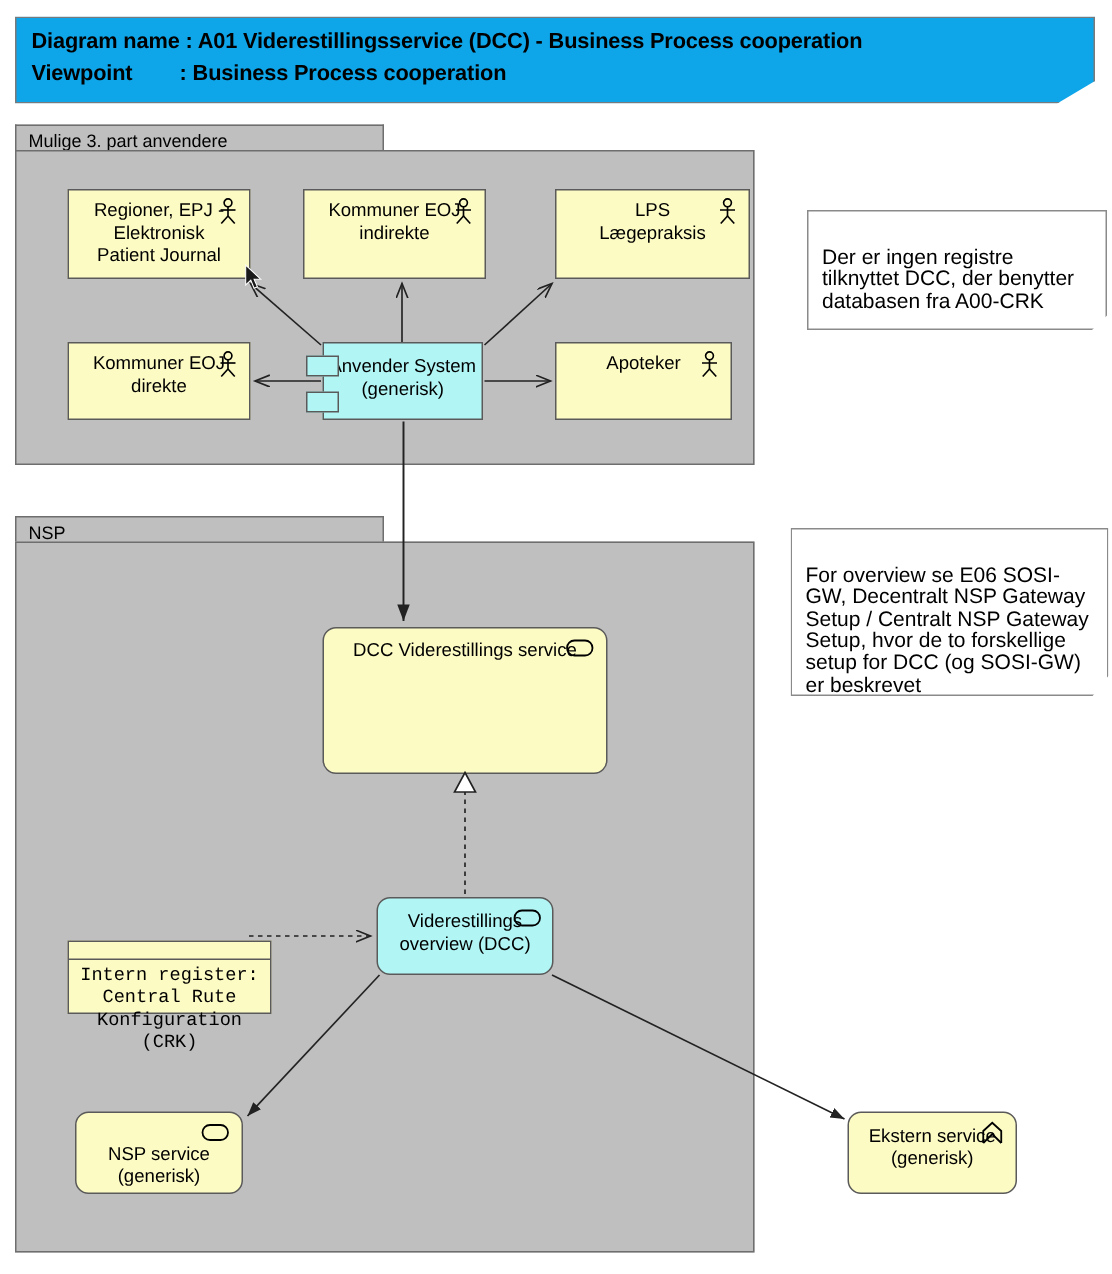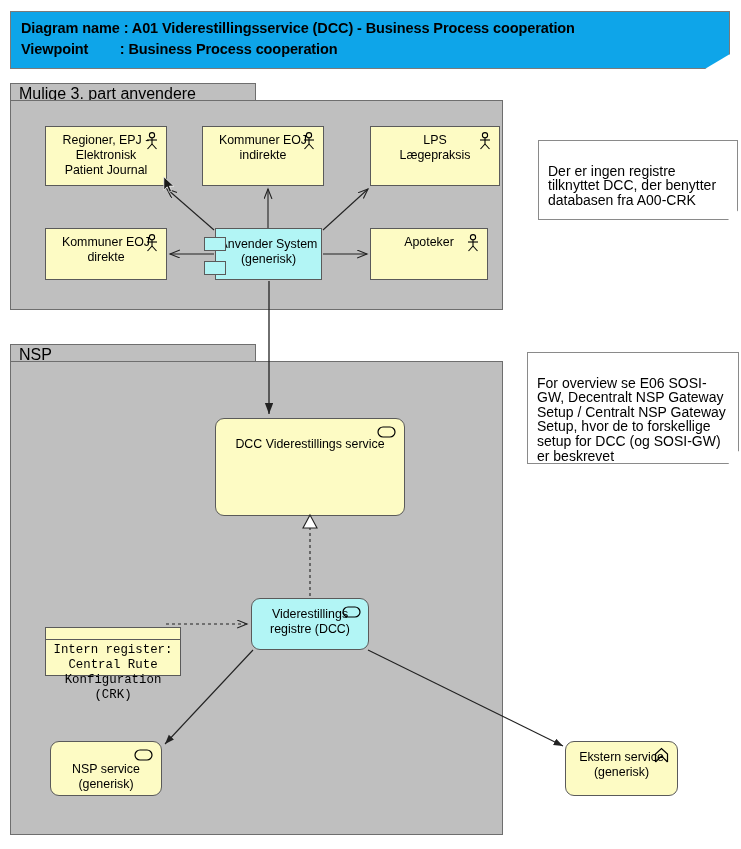--- a/index.html
+++ b/index.html
@@ -52,21 +52,21 @@
     background: #bfbfbf;
     border: 1px solid #6e6e6e;
     box-sizing: border-box;
   }
   .group-tab {
     position: absolute;
     background: #bfbfbf;
     border: 1px solid #6e6e6e;
     border-bottom: none;
     box-sizing: border-box;
-    font-size: 16px;
+    font-size: 12px;
     color: #000;
     padding: 2px 0 0 8px;
     line-height: 16px;
   }
 
   #group-3part      { left: 10px;  top: 100px; width: 493px; height: 210px; }
   #group-3part-tab  { left: 10px;  top: 83px;  width: 246px; height: 18px;  }
   #group-nsp        { left: 10px;  top: 361px; width: 493px; height: 474px; }
   #group-nsp-tab    { left: 10px;  top: 344px; width: 246px; height: 18px;  }
 
@@ -226,30 +226,30 @@
 
   <div class="note" id="note-1">
     <span>Der er ingen registre tilknyttet DCC, der benytter databasen fra A00-CRK</span>
   </div>
 
   <div class="group-tab" id="group-nsp-tab">
     <span>NSP</span>
   </div>
   <div class="group" id="group-nsp"></div>
 
-  <div class="node yellow rounded" style="left:215px; top:418px; width:190px; height:98px; padding-top:18px;">
+  <div class="node yellow rounded" style="left:215px; top:418px; width:190px; height:98px; padding-top:7px;">
     <span class="label">DCC Viderestillings service</span>
     <svg style="position:absolute; top:7px; right:8px; width:19px; height:12px;" viewBox="0 0 19 12">
       <rect x="1" y="1" width="17" height="10" rx="5" ry="5" fill="none" stroke="#000" stroke-width="1.2"></rect>
     </svg>
   </div>
 
   <div class="node cyan rounded" style="left:251px; top:598px; width:118px; height:52px; padding-top:8px;">
     <span class="label">Viderestillings
-registre (DCC)</span>
+overview (DCC)</span>
     <svg style="position:absolute; top:7px; right:7px; width:19px; height:12px;" viewBox="0 0 19 12">
       <rect x="1" y="1" width="17" height="10" rx="5" ry="5" fill="none" stroke="#000" stroke-width="1.2"></rect>
     </svg>
   </div>
 
   <div class="node yellow" style="left:45px; top:627px; width:136px; height:49px; padding:0; overflow:visible;font-family:Liberation Mono, monospace;">
     <div style="height:11px; border-bottom:1px solid #5a5a5a;"></div>
     <span class="label" style="display:block; padding-top:3px;">Intern register:
 Central Rute
 Konfiguration (CRK)</span>

